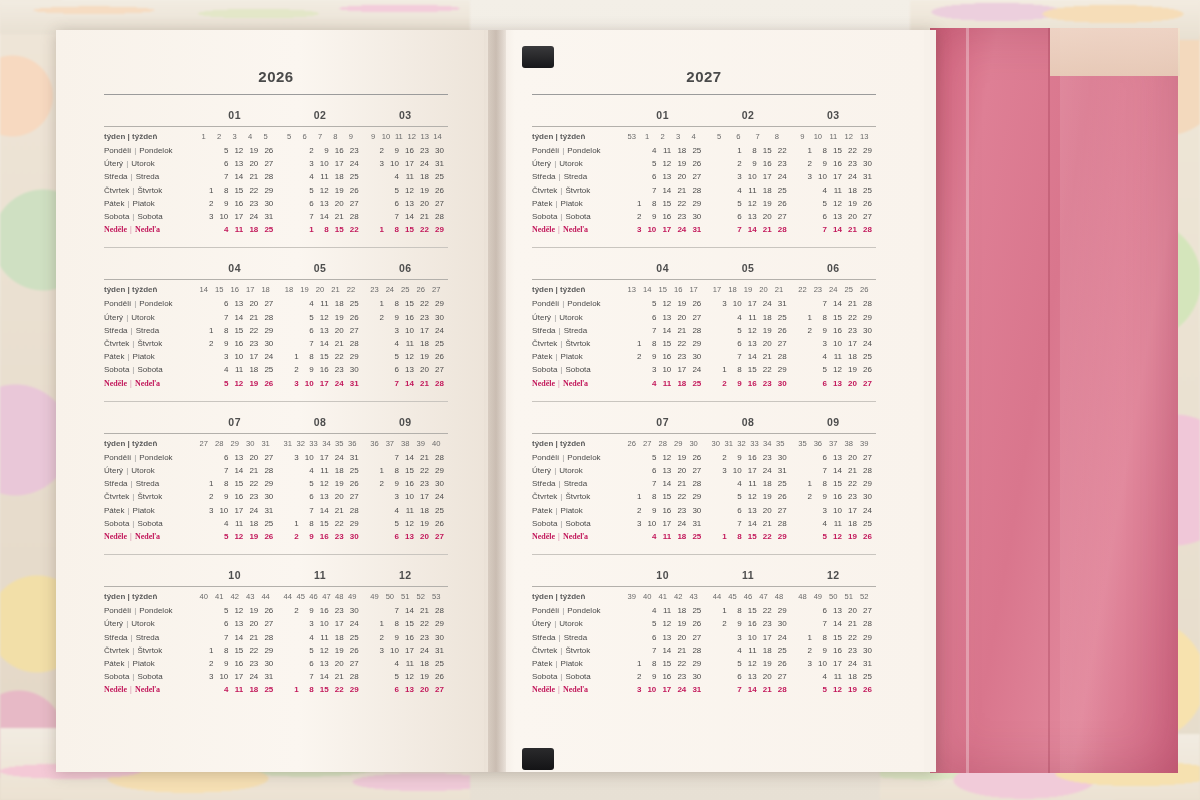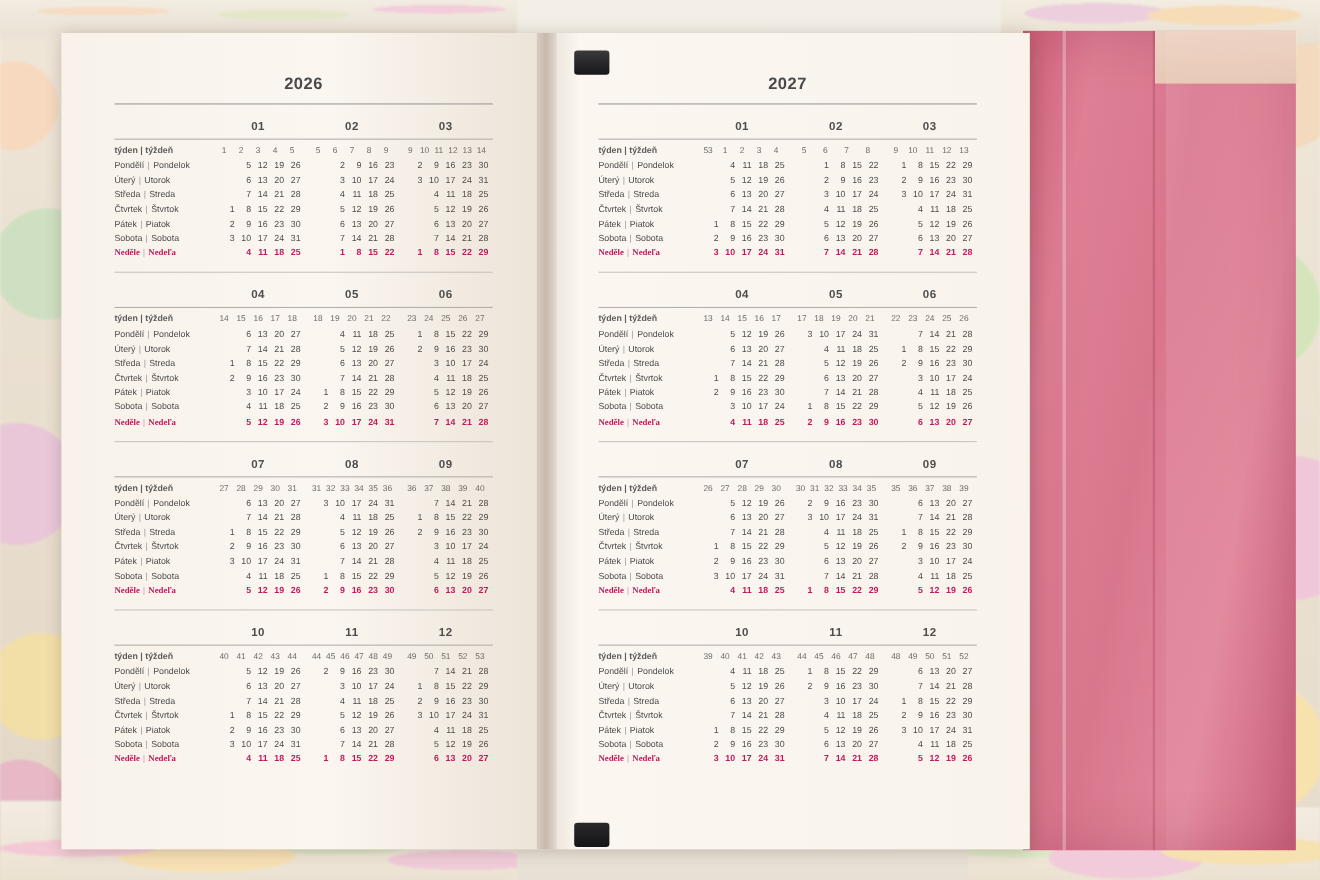--- a/index.html
+++ b/index.html
@@ -103,21 +103,21 @@
   .pages {
     position:absolute; left:56px; top:30px; width:880px; height:742px;
     background:#f7f1ea;
     box-shadow:0 2px 14px rgba(80,60,50,.28);
   }
   .page {
     position:absolute; top:0; height:742px; background:#faf5ee;
   }
   .page-left  { left:0;   width:440px;
     background:linear-gradient(90deg,#f8f2ea 0%, #fbf6f0 55%, #ece3d8 100%); }
-  .page-right { left:440px; width:440px;
+  .page-right { left:428px; width:440px;
     background:linear-gradient(90deg,#eae1d6 0%, #fbf6f0 7%, #f9f3ec 100%); }
   .gutter {
     position:absolute; left:432px; top:0; width:18px; height:742px;
     background:linear-gradient(90deg, rgba(120,95,80,.18), rgba(120,95,80,.32) 45%, rgba(120,95,80,.10));
   }
   .clip-top {
     position:absolute; left:466px; top:16px; width:32px; height:22px;
     background:linear-gradient(180deg,#3a3a3c,#17171a);
     border-radius:3px;
   }

